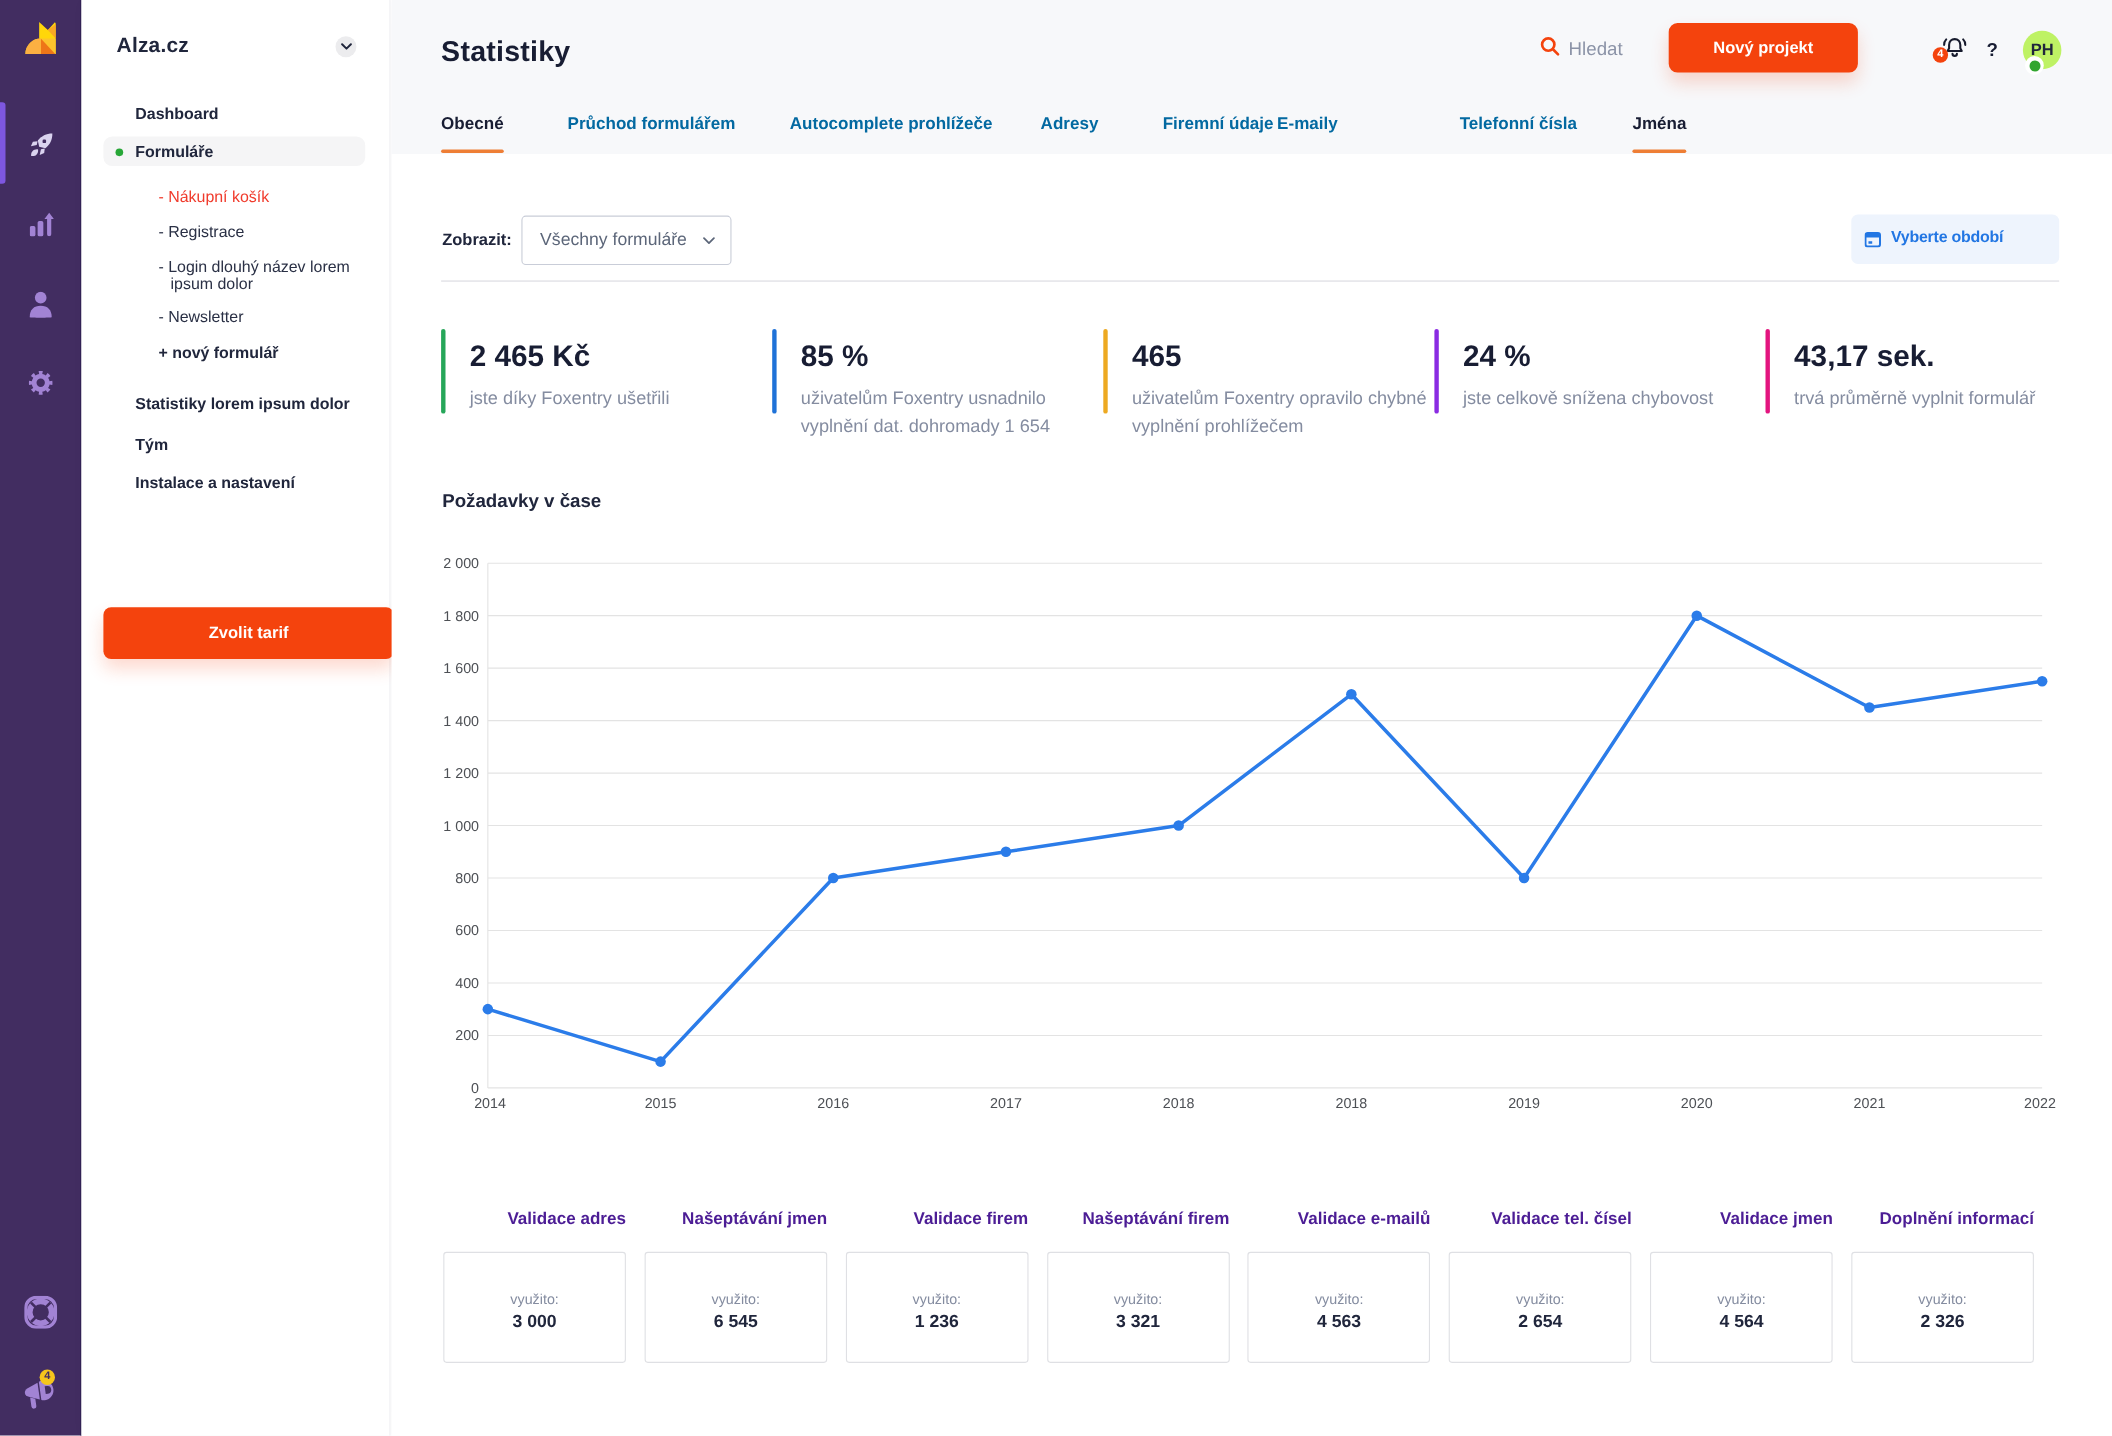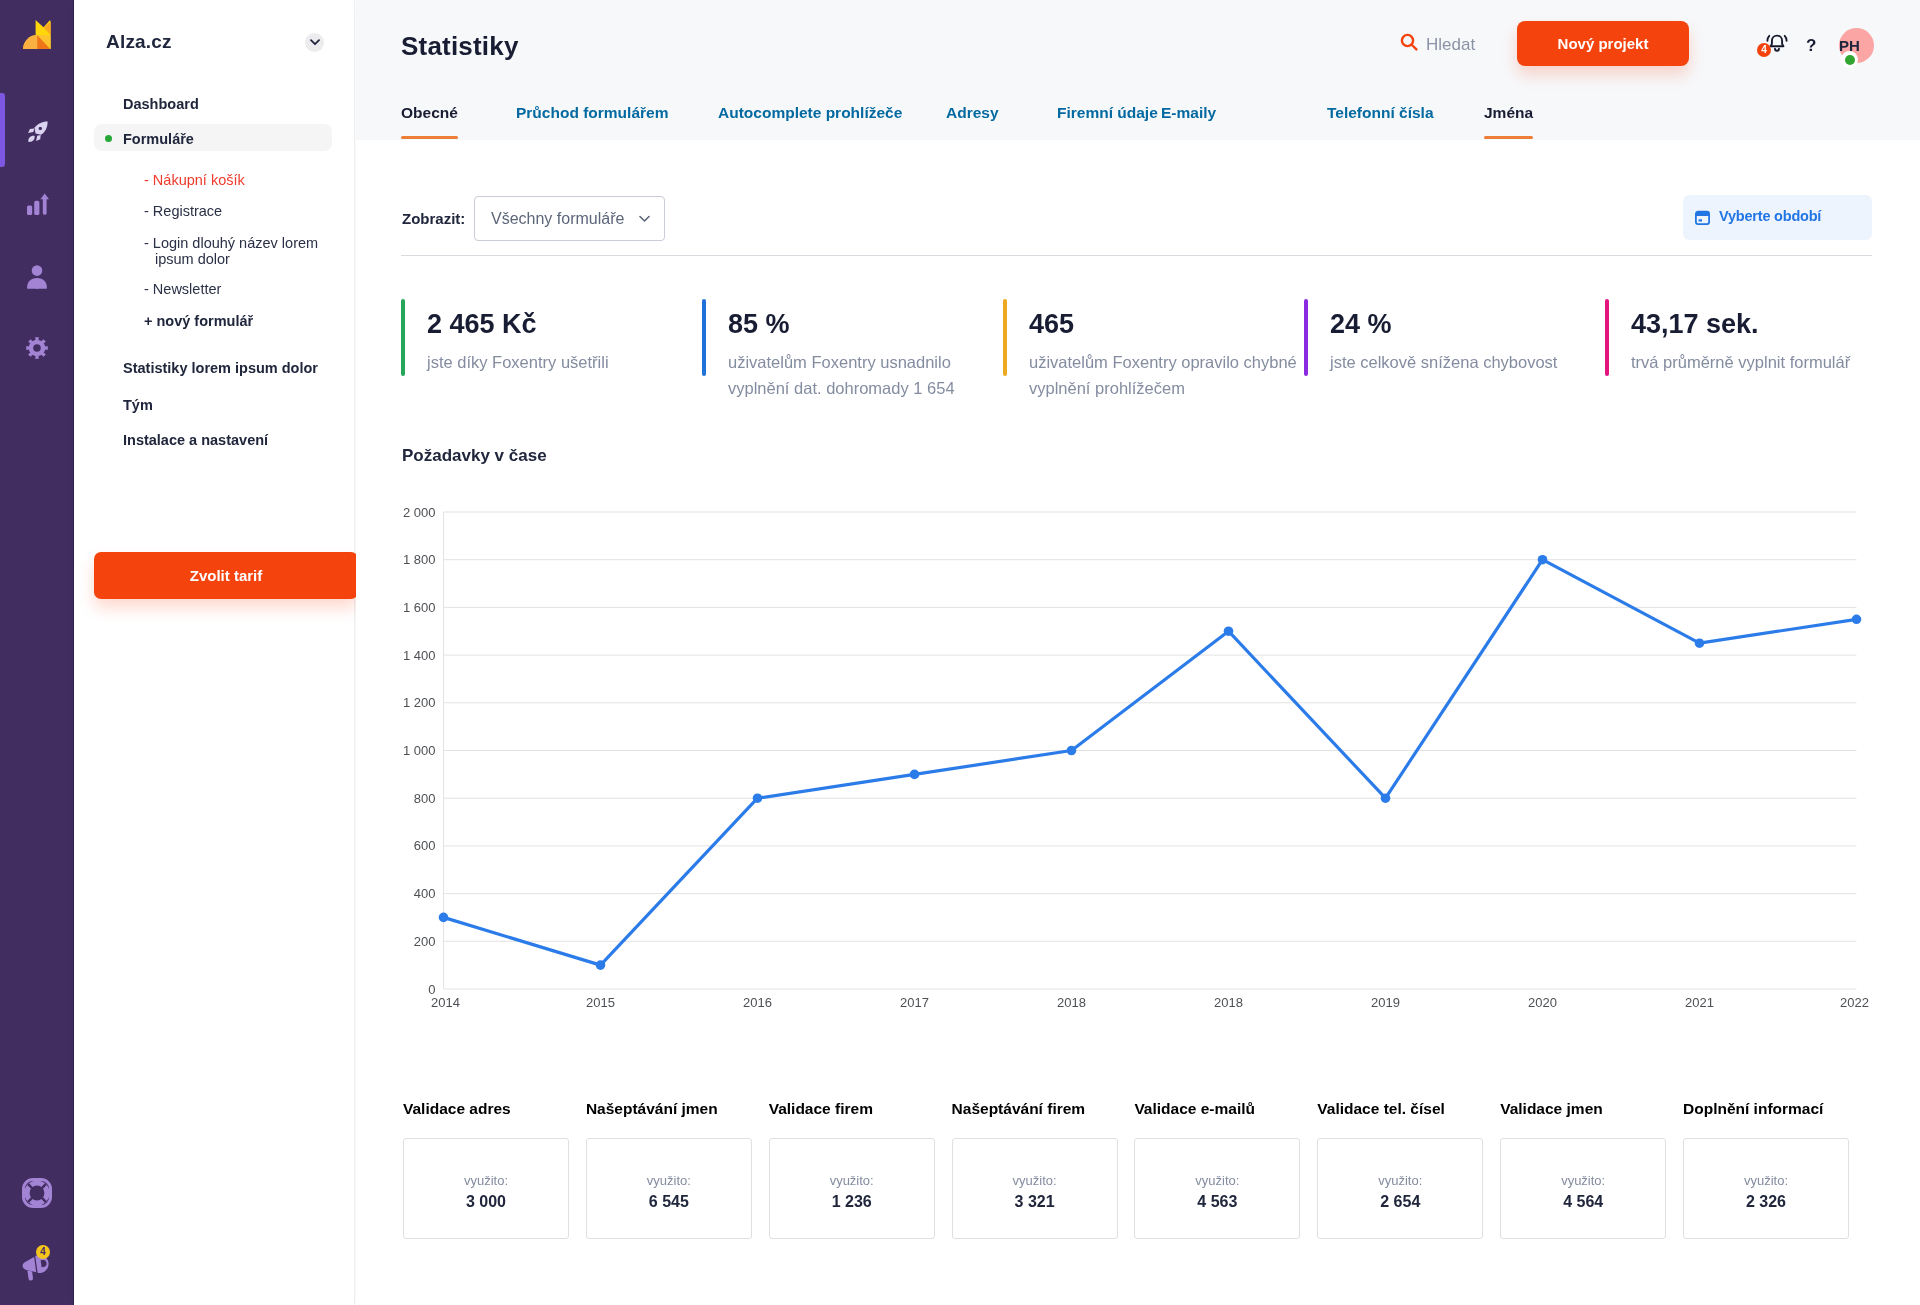--- a/index.html
+++ b/index.html
@@ -32,22 +32,22 @@
 h1.title { position:absolute; left:45px; top:31px; font-size:26px; font-weight:bold; color:#181d33; letter-spacing:.2px; }
 .search { position:absolute; left:1044px; top:33px; }
 .search .txt { position:absolute; left:26px; top:2px; font-size:17px; color:#8b93a7; }
 .new-btn { position:absolute; left:1161px; top:21px; width:172px; height:45px; background:#f4430d; border-radius:8px;
   color:#fff; font-size:15px; font-weight:bold; text-align:center; line-height:45px;
   box-shadow:0 9px 16px rgba(244,67,13,.2); }
 .bell { position:absolute; left:1409px; top:33px; }
 .bell-badge { position:absolute; left:1401px; top:43px; width:14px; height:14px; background:#f4430d; border-radius:50%;
   color:#fff; font-size:10px; font-weight:bold; text-align:center; line-height:14px; }
 .qmark { position:absolute; left:1450px; top:36px; font-size:17px; font-weight:bold; color:#181d33; }
-.avatar { position:absolute; left:1483px; top:28px; width:35px; height:35px; border-radius:50%; background:#fca5a5;
-  color:#20263c; font-size:15px; font-weight:bold; text-align:left; line-height:35px; }
+.avatar { position:absolute; left:1483px; top:28px; width:35px; height:35px; border-radius:50%; background:#bef264;
+  color:#20263c; font-size:15px; font-weight:bold; text-align:center; line-height:35px; }
 .presence { position:absolute; left:1485px; top:51px; width:17px; height:17px; border-radius:50%; background:#fff; }
 .presence i { position:absolute; left:3.5px; top:3.5px; width:10px; height:10px; border-radius:50%; background:#31a52f; }
 
 
 .tabs { position:absolute; left:45px; top:104px; }
 .tab { position:absolute; top:0; font-size:15.5px; font-weight:bold; color:#0369a1; white-space:nowrap; }
 .tab.on { color:#181d33; }
 .tab .ul { position:absolute; left:0; right:0; top:32px; height:3px; background:#ee7e35; border-radius:2px; }
 
 
@@ -62,21 +62,21 @@
 
 
 .stat { position:absolute; top:296px; width:280px; }
 .stat .bar { position:absolute; left:0; top:3px; width:4px; height:77px; border-radius:2px; }
 .stat .num { position:absolute; left:26px; top:13px; font-size:27px; font-weight:bold; color:#181d33; }
 .stat .sub { position:absolute; left:26px; top:53px; font-size:16.5px; color:#848ca0; line-height:26px; white-space:nowrap; }
 
 .chart-title { position:absolute; left:46px; top:446px; font-size:17px; font-weight:bold; color:#20263c; }
 
 
-.card-title { position:absolute; top:1100px; font-size:15.5px; font-weight:bold; color:#000000; text-align:left; width:166px; }
+.card-title { position:absolute; top:1100px; font-size:15.5px; font-weight:bold; color:#4c1d95; text-align:right; width:166px; }
 .card-box { position:absolute; top:1138px; width:166px; height:101px; border:1px solid #dfe0e4; border-radius:3px; background:#fff; }
 .card-box .u { position:absolute; top:34px; left:0; right:0; text-align:center; font-size:13px; color:#848ca0; }
 .card-box .n { position:absolute; top:54px; left:0; right:0; text-align:center; font-size:16px; font-weight:bold; color:#20263c; }
 </style>
 </head>
 <body>
 
 <div class="rail">
 
   <svg class="icon" style="left:22px; top:19px;" width="30" height="31" viewBox="0 0 30 31">

